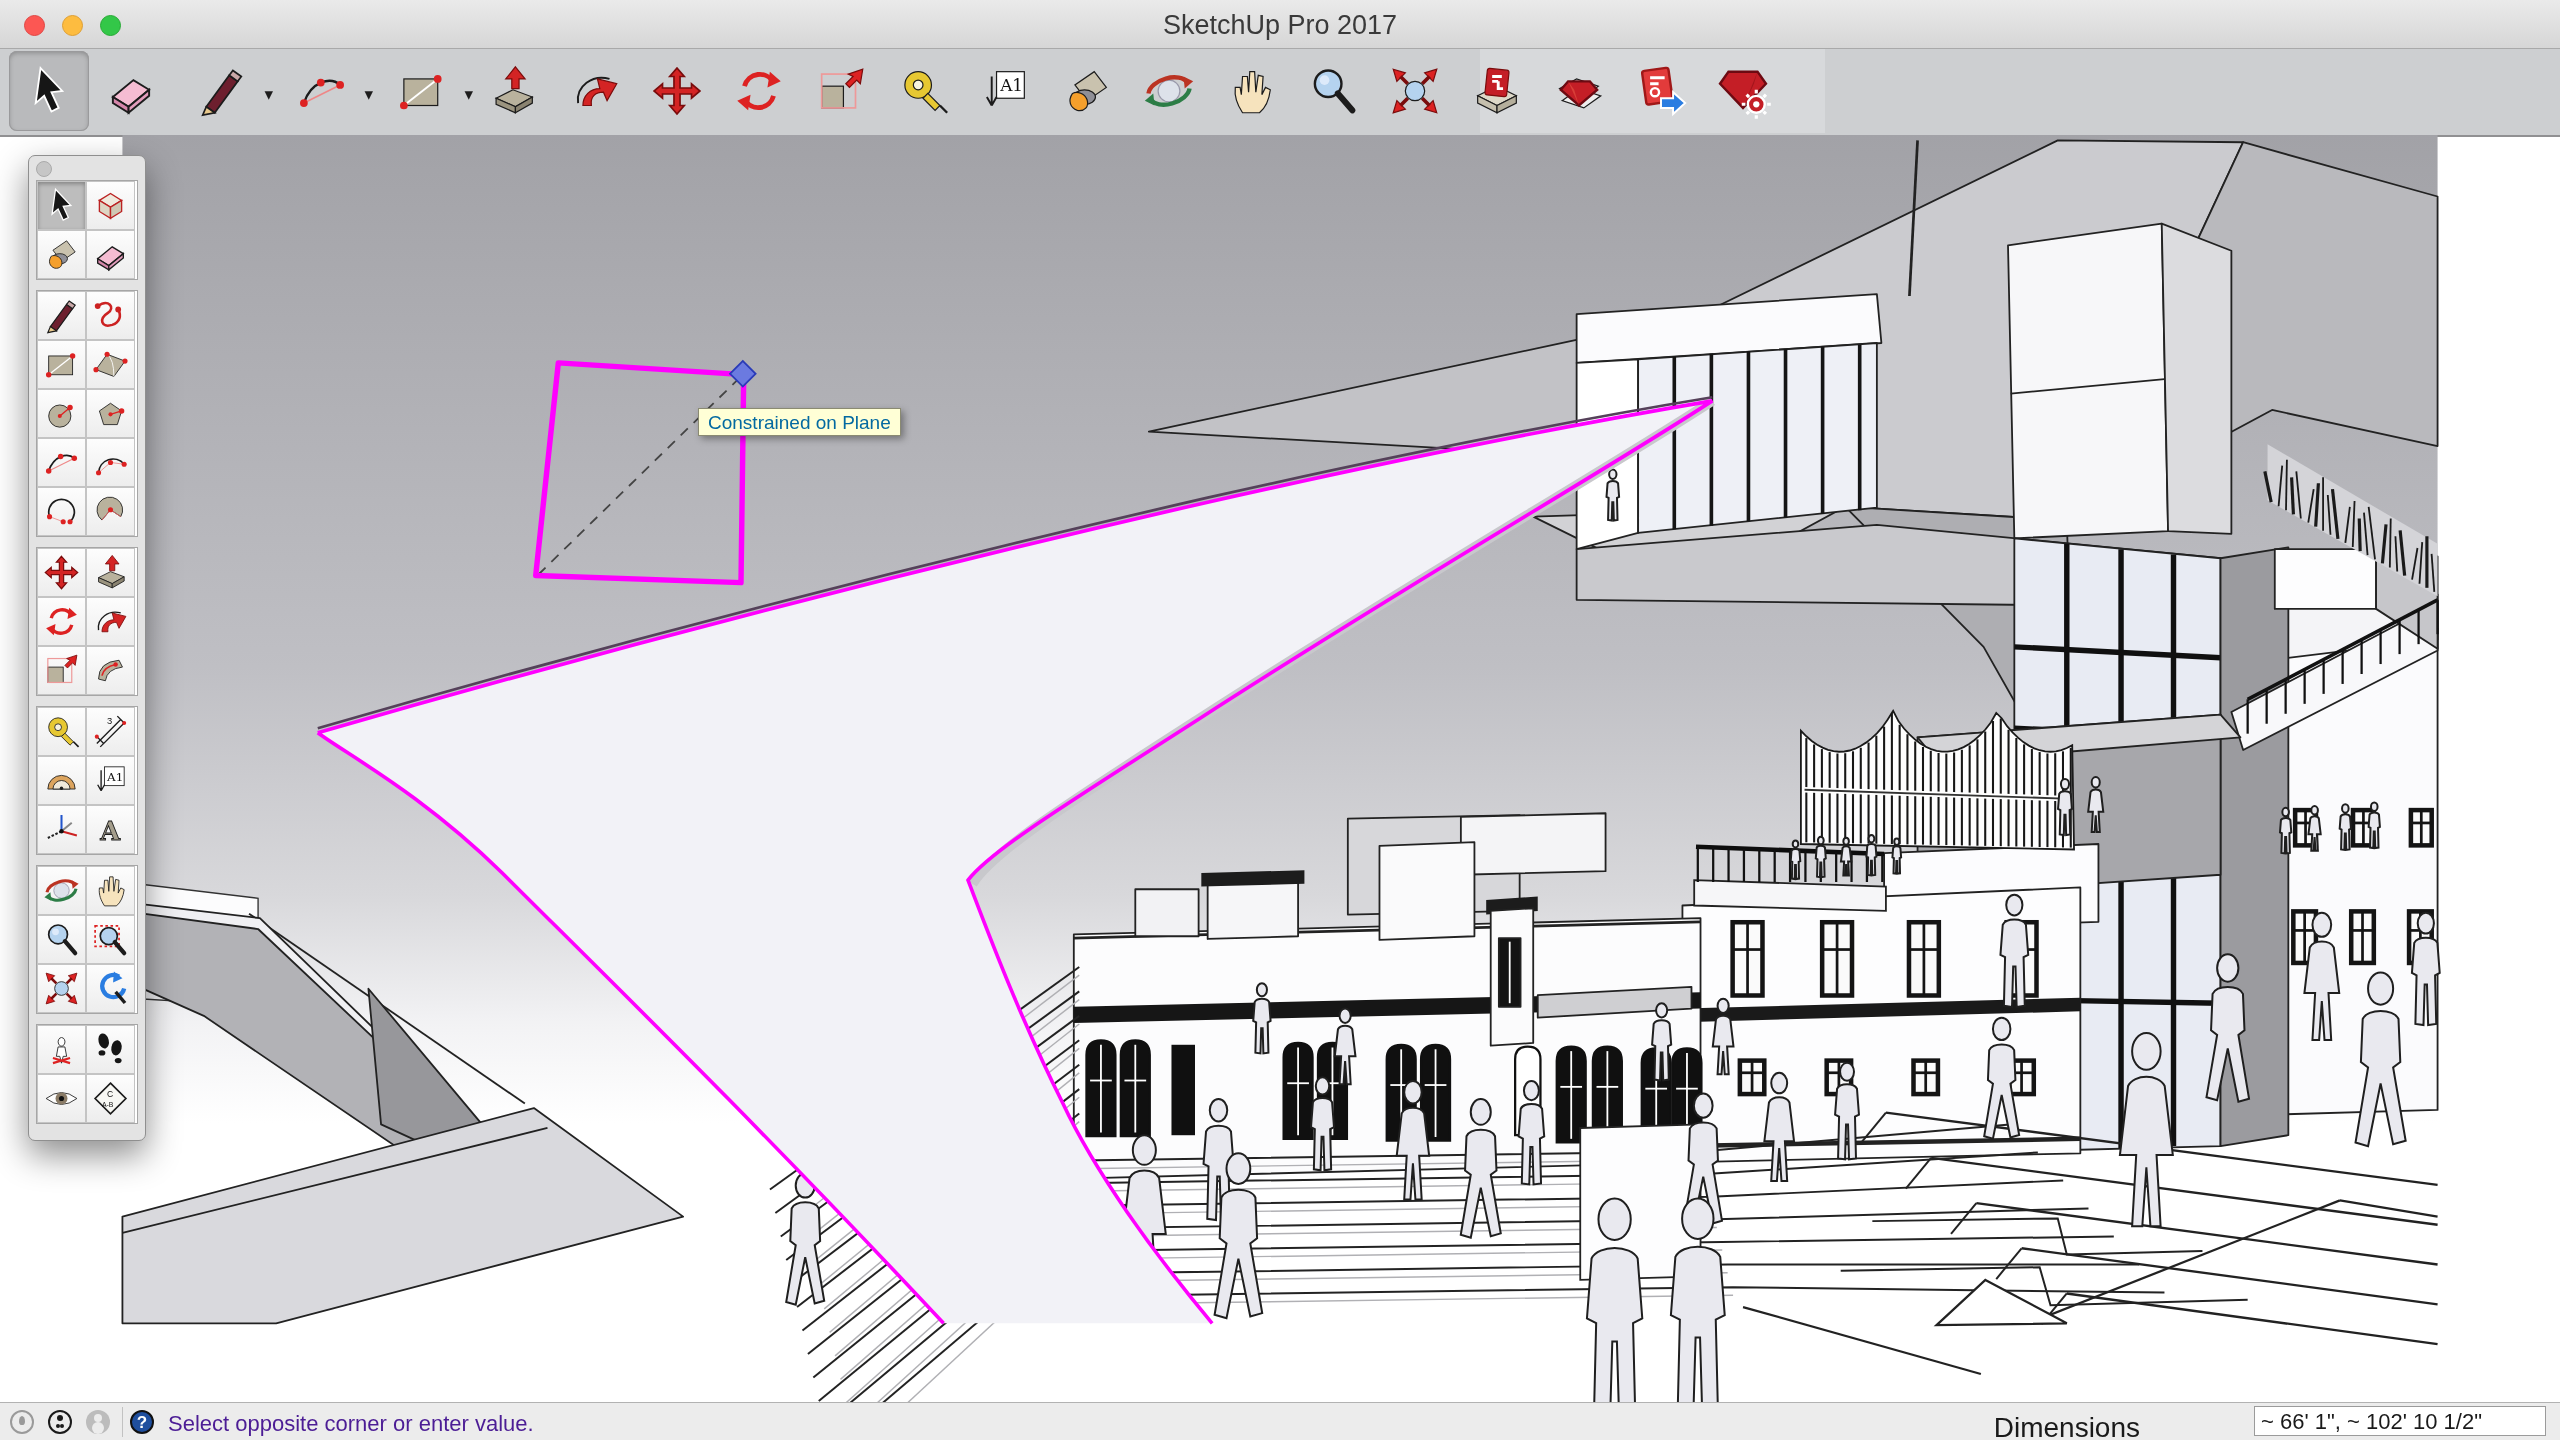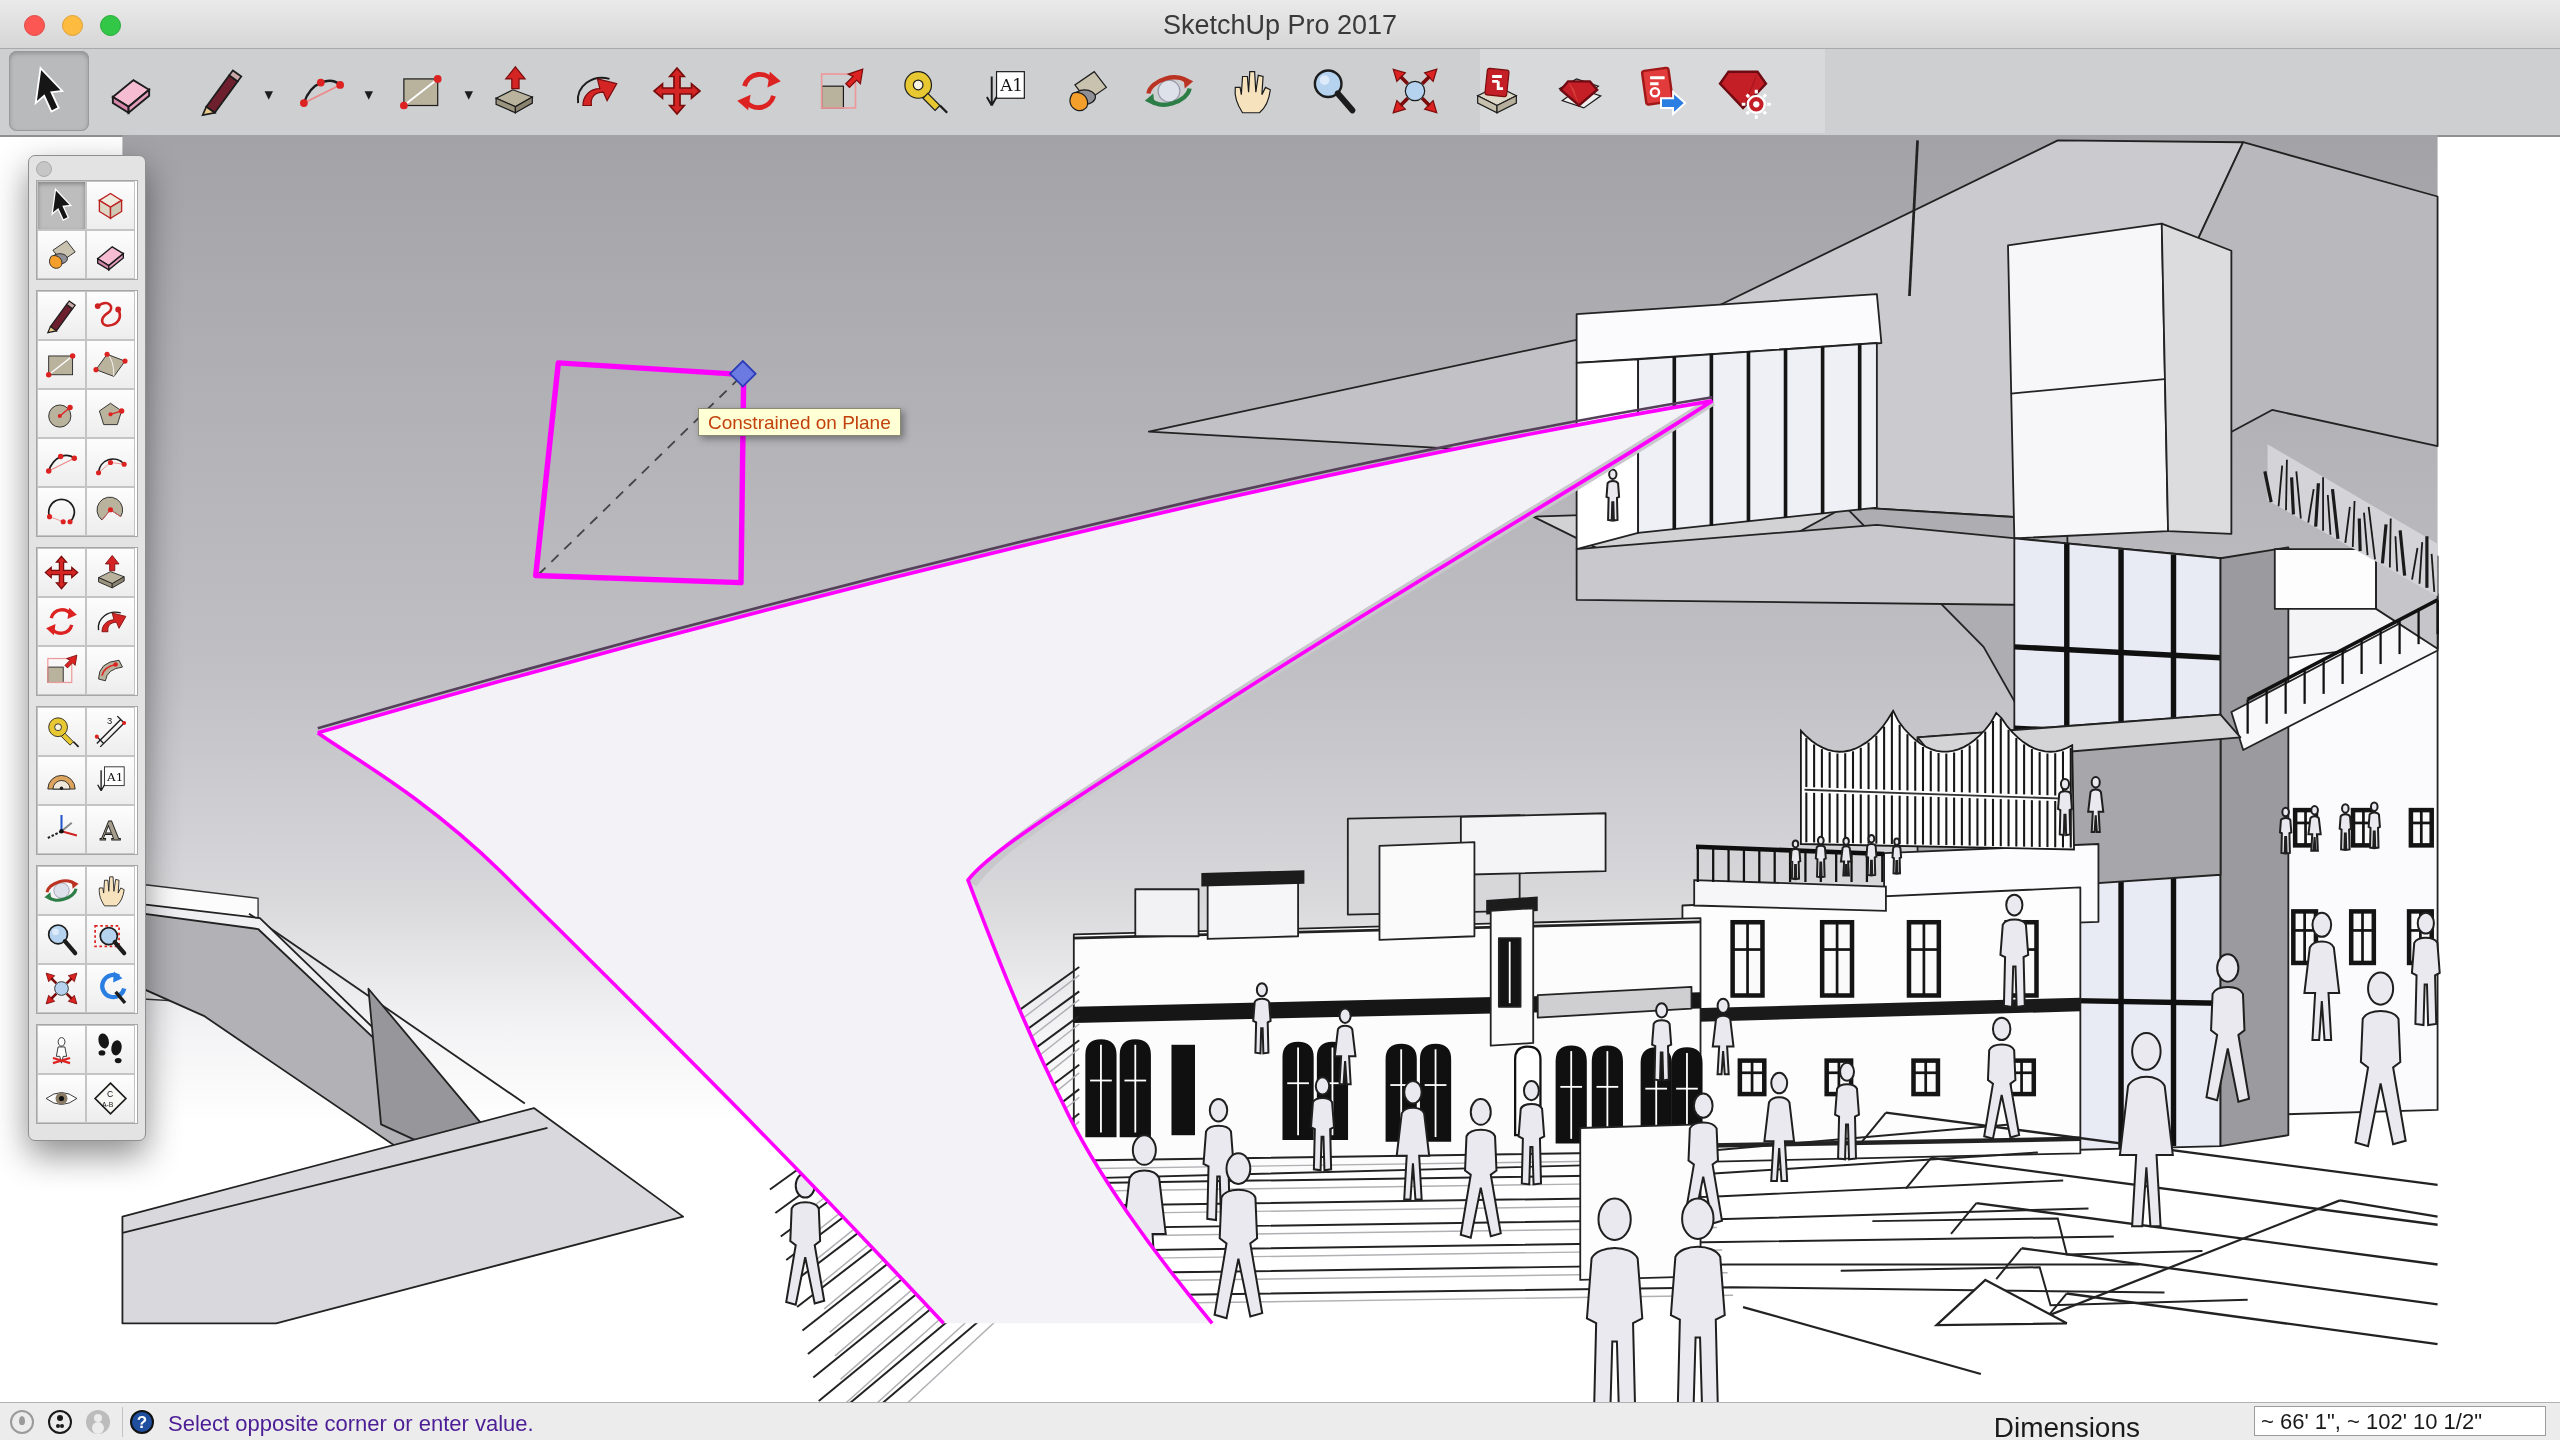--- a/index.html
+++ b/index.html
@@ -33,21 +33,21 @@
   .pal-row{display:flex;}
   .pal-cell{width:49px;height:49px;box-sizing:border-box;border:1px solid #c4c4c4;
     background:linear-gradient(#fdfdfd,#ededed);display:flex;align-items:center;justify-content:center;}
   .pal-cell svg{width:41px;height:41px;}
   .pal-cell.selected{background:#bdbdbd;box-shadow:inset 0 2px 4px rgba(0,0,0,.3);}
   
   #canvas-wrap{position:absolute;left:0;top:135px;width:2560px;height:1267px;}
   #scene{display:block;}
   #tooltip{position:absolute;left:698px;top:273px;height:23px;padding:3px 9px 0;
     background:#ffffd6;border:1px solid #8a8a72;box-shadow:3px 3px 7px rgba(0,0,0,.35);
-    font-size:19px;color:#c2410c;white-space:nowrap;}
+    font-size:19px;color:#0369a1;white-space:nowrap;}
   
   #statusbar{position:absolute;left:0;top:1402px;width:2560px;height:38px;background:#ececec;
     border-top:1px solid #b2b2b2;}
   .sb-ico{position:absolute;top:7px;width:24px;height:24px;border-radius:50%;box-sizing:border-box;}
   #sb-geo{left:10px;border:2px solid #9a9a9a;}
   #sb-geo:after{content:"";position:absolute;left:7px;top:4px;width:6px;height:9px;border-radius:50% 50% 50% 50%/60% 60% 40% 40%;background:#9a9a9a;}
   #sb-credit{left:48px;border:2px solid #1a1a1a;}
   #sb-credit:after{content:"";position:absolute;left:7px;top:3px;width:6px;height:6px;border-radius:50%;background:#1a1a1a;box-shadow:-2px 8px 0 -1px #1a1a1a,2px 8px 0 -1px #1a1a1a;}
   #sb-user{left:86px;background:#bcbcbc;}
   #sb-user:after{content:"";position:absolute;left:8px;top:4px;width:8px;height:8px;border-radius:50%;background:#ececec;box-shadow:0 10px 0 2px #ececec;}

